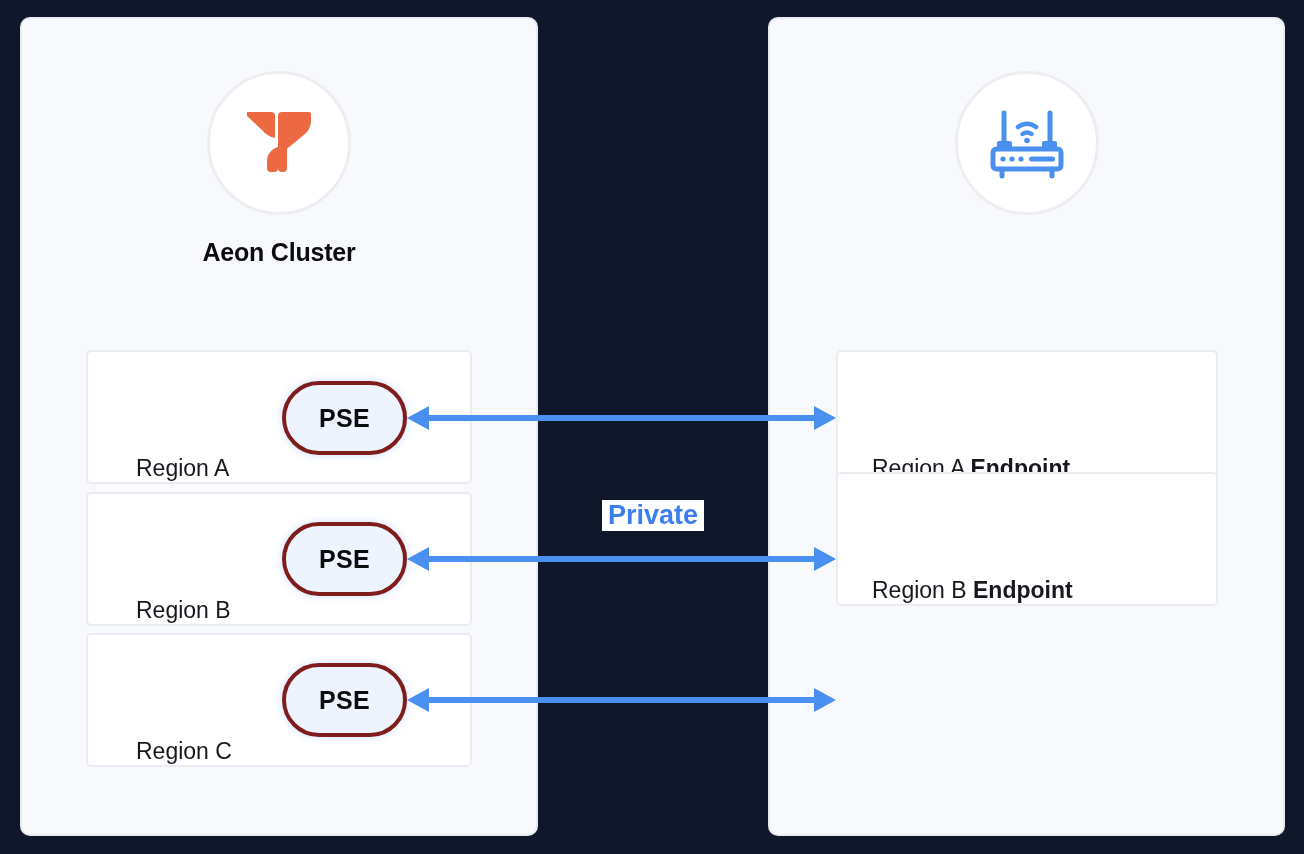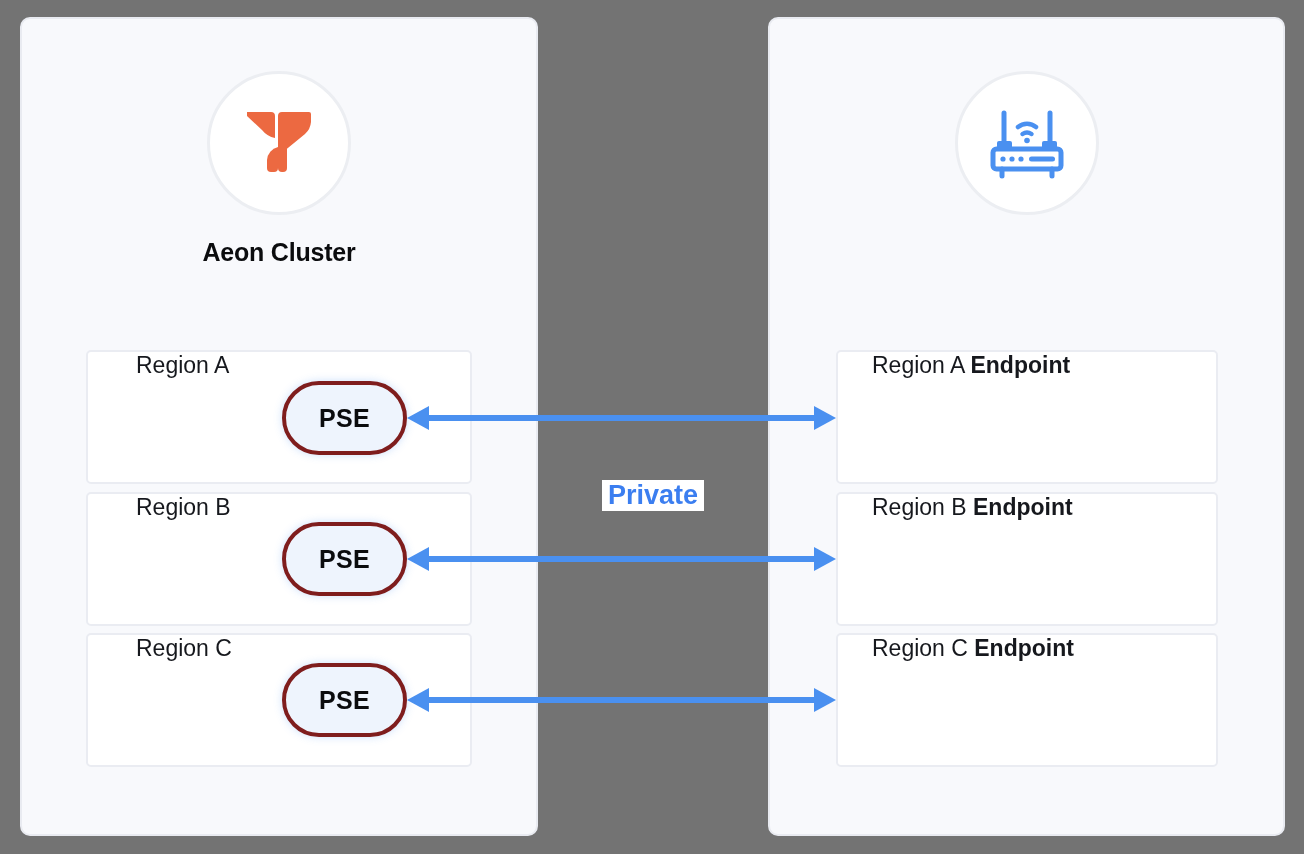--- a/index.html
+++ b/index.html
@@ -12,21 +12,21 @@
     height: 854px;
     font-family: "Liberation Sans", sans-serif;
     -webkit-font-smoothing: antialiased;
     overflow: hidden;
   }
 
   #stage {
     position: relative;
     width: 1304px;
     height: 854px;
-    background: #737373;
+    background: #0f172a;
   }
 
   
   .panel {
     position: absolute;
     background: #f8f9fc;
     border: 2px solid #e9ebf1;
     border-radius: 10px;
     box-sizing: border-box;
   }
@@ -64,21 +64,21 @@
   }
 
   
   .row-box {
     position: absolute;
     background: #ffffff;
     border: 2px solid #eaecf2;
     border-radius: 5px;
     box-sizing: border-box;
     display: flex;
-    align-items: flex-start;
+    align-items: flex-end;
   }
   .row-left  { left: 86px;  width: 386px; height: 134px; }
   .row-right { left: 836px; width: 382px; height: 134px; }
 
   .row-left .row-label {
     margin-left: 48px;
     font-size: 23px;
     color: #16181d;
     white-space: nowrap;
   }
@@ -132,21 +132,21 @@
     border-top: 12px solid transparent;
     border-bottom: 12px solid transparent;
   }
   .arrow-left  { left: 0;  border-right: 22px solid #4a90f0; }
   .arrow-right { right: 0; border-left: 22px solid #4a90f0; }
 
   
   #private-link-label {
     position: absolute;
     left: 563px;
-    top: 480px;
+    top: 500px;
     width: 180px;
     text-align: center;
     z-index: 8;
     pointer-events: none;
   }
   .pl-line {
     font-size: 27px;
     font-weight: bold;
     color: #3b7ef0;
     line-height: 1;
@@ -213,25 +213,22 @@
     <span class="row-label">Region C</span>
   </div>
 
   <div class="pse-pill" style="left:282px; top:381px">PSE</div>
   <div class="pse-pill" style="left:282px; top:522px">PSE</div>
   <div class="pse-pill" style="left:282px; top:663px">PSE</div>
 
   <div class="row-box row-right" style="top:350px">
     <span class="row-label"><span>Region A </span><b>Endpoint</b></span>
   </div>
-  <div class="row-box row-right" style="top:492px">
+  <div class="row-box row-right" style="top:472px">
     <span class="row-label"><span>Region B </span><b>Endpoint</b></span>
-  </div>
-  <div class="row-box row-right" style="top:633px">
-    <span class="row-label"><span>Region C </span><b>Endpoint</b></span>
   </div>
 
   <div class="connector" style="left:407px; top:403px; width:429px">
     <span class="arrow-head arrow-left"></span>
     <span class="conn-line"></span>
     <span class="arrow-head arrow-right"></span>
   </div>
 
   <div class="connector" style="left:407px; top:544px; width:429px">
     <span class="arrow-head arrow-left"></span>

